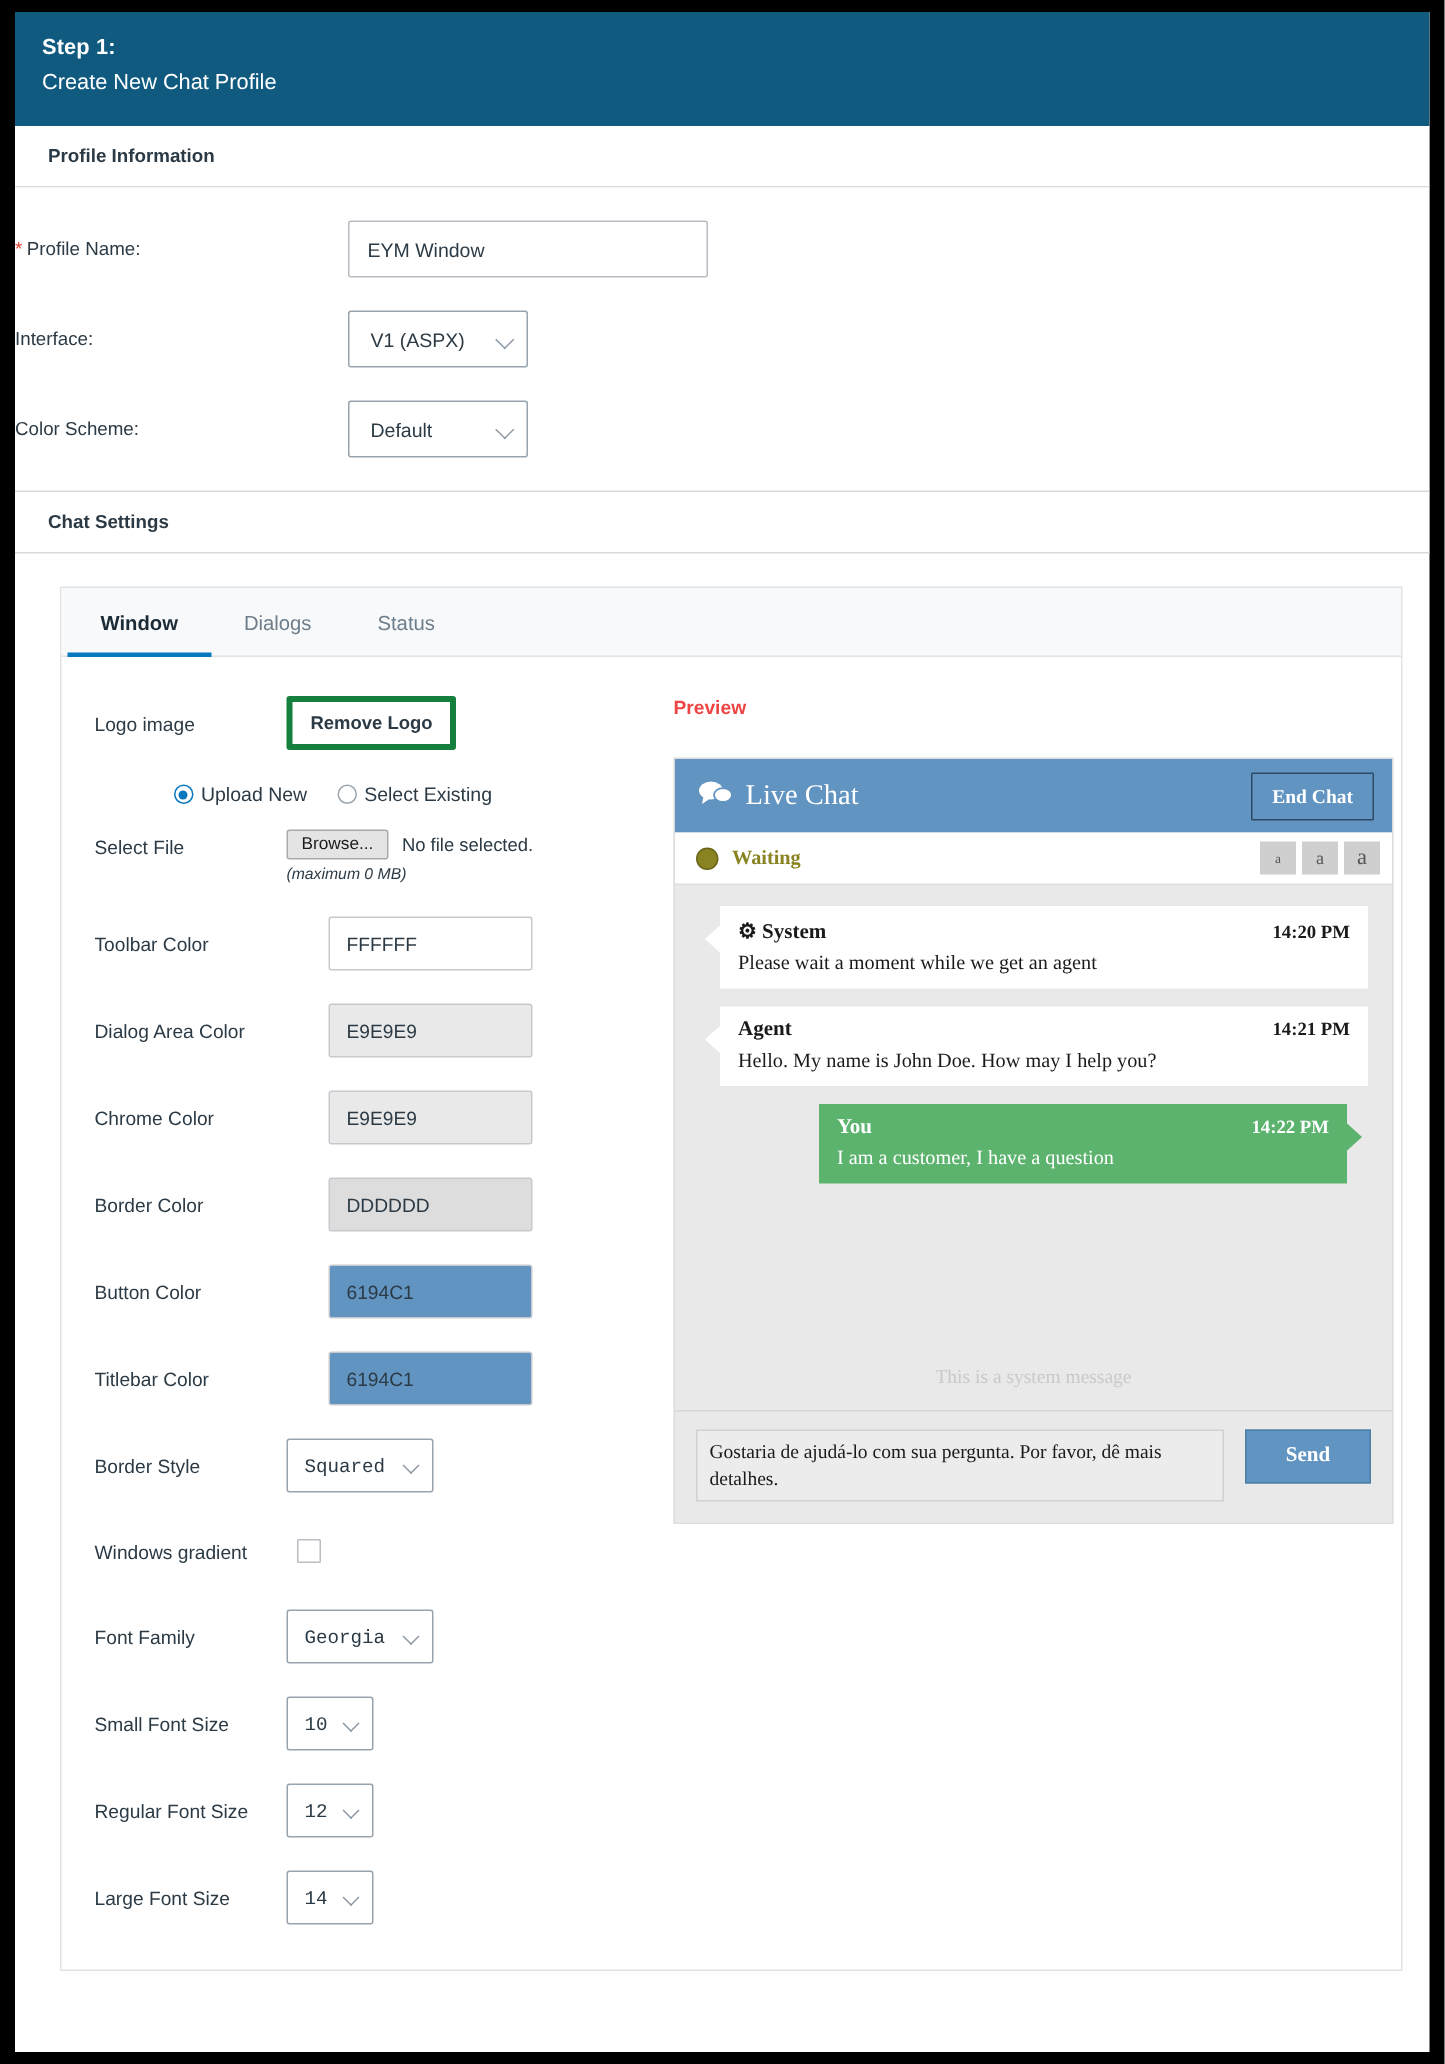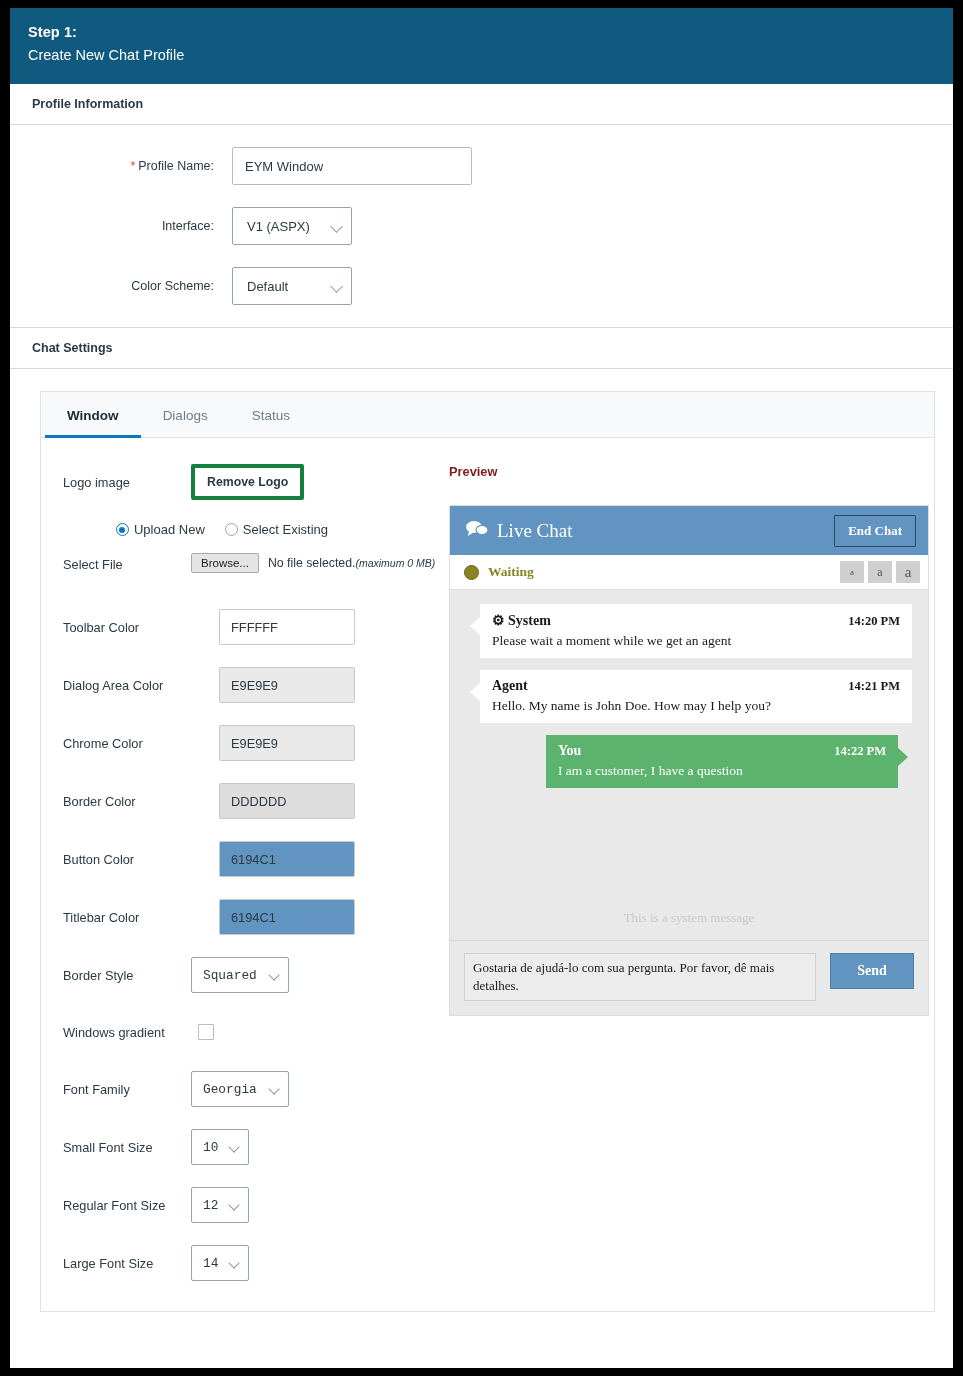--- a/index.html
+++ b/index.html
@@ -53,21 +53,21 @@
     padding:13px 0 13px 22px;
     border-bottom:1px solid #d7dadd;
     background:#fff;
   }
   .section-body { padding:22px 0 18px 0; border-bottom:1px solid #d7dadd; background:#fff; }
 
   
   .form-row { display:flex; align-items:center; margin-bottom:22px; }
   .form-row:last-child { margin-bottom:4px; }
   .form-label {
-    width:222px; text-align:right; padding-right:18px;
+    width:222px; padding-right:18px;
     font-size:12.5px; color:#2b3a45;
   }
   .req { color:#d8452f; margin-right:3px; }
   .txt-input {
     border:1px solid #b7bcc2; border-radius:2px;
     height:38px; padding:0 12px;
     font-size:13px; color:#2b3a45;
     font-family:"Liberation Sans", sans-serif;
     background:#fff; outline:none;
   }
@@ -132,21 +132,21 @@
     width:13px; height:13px; border-radius:50%;
     border:1px solid #9aa5ae; background:#fff;
     margin-right:5px; position:relative; flex:none;
   }
   .radio.checked { border-color:#0878BE; }
   .radio.checked::after {
     content:""; position:absolute; left:2.5px; top:2.5px;
     width:6px; height:6px; border-radius:50%; background:#0878BE;
   }
 
-  .file-area { display:flex; flex-direction:row; }
+  .file-area { display:flex; flex-direction:column; }
   .file-line { display:flex; align-items:center; }
   .browse-btn {
     background:#e4e4e4; border:1px solid #a9a9a9; border-radius:2px;
     font-size:11.5px; color:#1a1a1a; padding:3px 9px;
     font-family:"Liberation Sans", sans-serif; cursor:pointer;
   }
   .nofile { font-size:12.3px; color:#2b3a45; margin-left:9px; }
   .maxnote { font-size:10.5px; font-style:italic; color:#2b3a45; margin-top:4px; }
 
   .color-input {
@@ -156,21 +156,21 @@
     font-family:"Liberation Sans", sans-serif; outline:none;margin-left:28px;
   }
   .chk {
     width:16px; height:16px; border:1px solid #b9bec3;
     background:#fff; border-radius:1px; cursor:pointer; display:inline-block;
   }
   .sel-sm { height:36px; padding:0 26px 0 11px; font-size:12.8px;font-family:Liberation Mono, monospace; }
   .sel-wrap.sm::after { top:14px; width:7px; height:7px; }
 
   
-  .preview-title { font-size:12.8px; font-weight:bold; color:#7f1d1d; margin-bottom:26px; }
+  .preview-title { font-size:12.8px; font-weight:bold; color:#ef4444; margin-bottom:26px; }
   .chat-win {
     width:480px;
     border:1px solid #dddddd;
     font-family:"Liberation Serif", serif;
     background:#E9E9E9;
   }
   .chat-title {
     background:#6194C1; color:#fff;
     height:49px; display:flex; align-items:center;
     padding:0 12px 0 16px;

